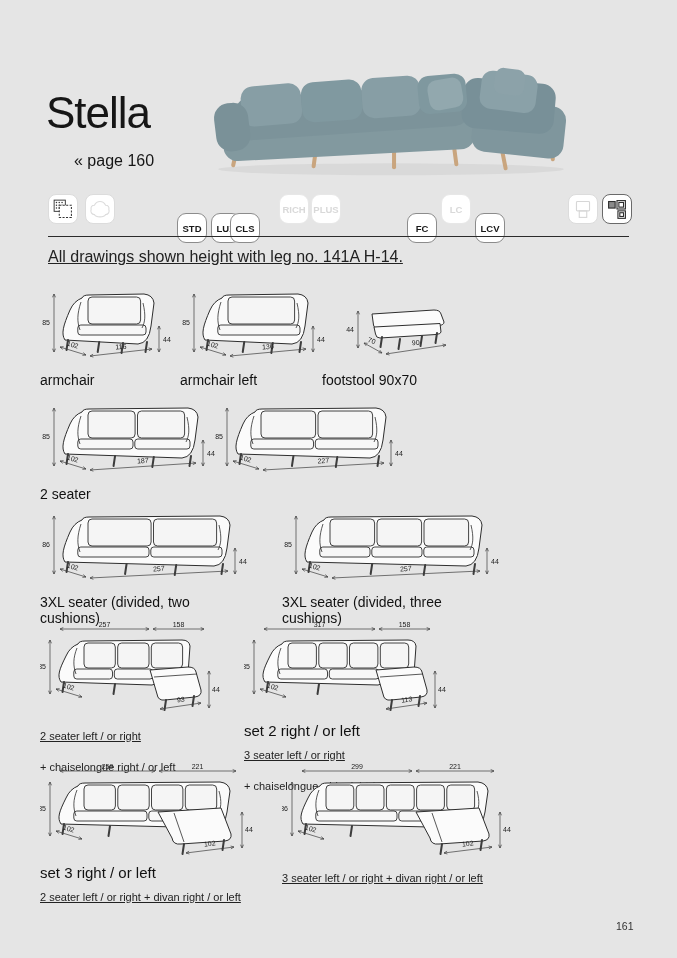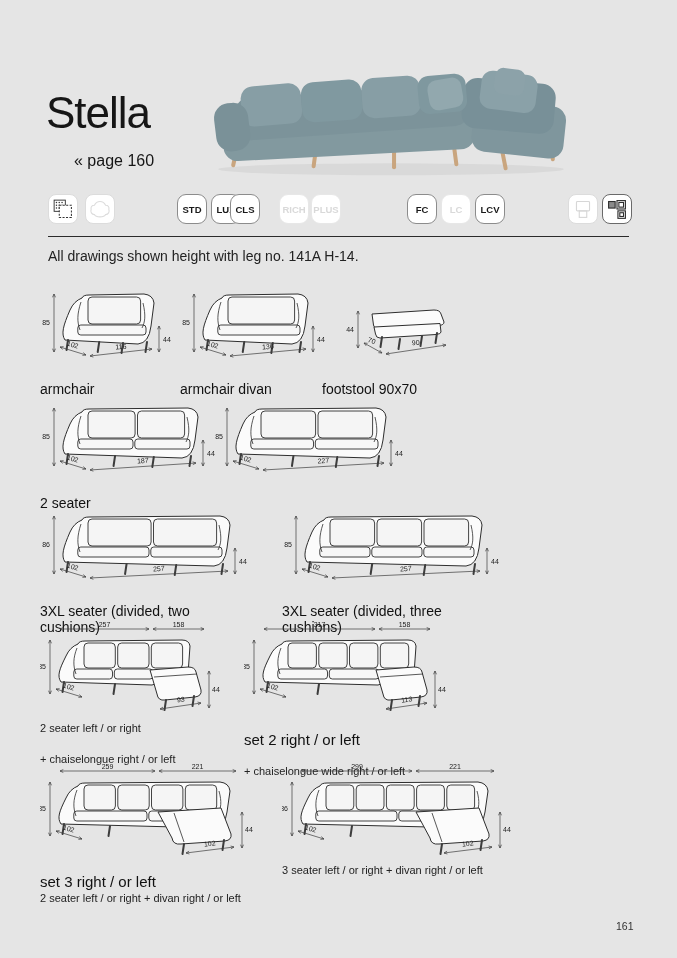--- a/index.html
+++ b/index.html
@@ -7,32 +7,32 @@
   .page{position:relative;width:677px;height:958px;background:#e5e5e5;overflow:hidden;}
   .title{position:absolute;left:46px;top:88px;font-size:44px;font-weight:400;letter-spacing:-1px;color:#161616;}
   .pageref{position:absolute;left:74px;top:152px;font-size:16px;color:#161616;}
   .hero{position:absolute;left:195px;top:46px;width:382px;height:134px;}
   .hero svg{display:block;width:100%;height:100%;}
   .ibtn{position:absolute;top:194px;width:30px;height:30px;border:1px solid #dcdcdc;border-radius:8px;
         background:#fff;display:flex;align-items:center;justify-content:center;box-sizing:border-box;}
   .ibtn.darkborder{border-color:#6a6a6a;}
   .badge{position:absolute;top:194px;width:30px;height:30px;border-radius:9px;background:#fff;
          display:flex;align-items:center;justify-content:center;font-size:9.5px;font-weight:bold;box-sizing:border-box;}
-  .badge.on{border:1.2px solid #8c8c8c;color:#191919;}
+  .badge.on{border:1.2px solid #8c8c8c;color:#191919;margin-top:19px;}
   .badge.off{border:1.2px solid #e7e7e7;color:#d9d9d9;}
   .rule{position:absolute;left:48px;right:48px;top:236px;border-top:1.6px solid #2b2b2b;}
-  .note{position:absolute;left:48px;top:248px;font-size:14px;color:#222;}
+  .note{position:absolute;left:48px;top:248px;font-size:16px;color:#222;text-decoration:underline;}
   .card{position:absolute;}
   .drawing{width:100%;}
   .drawing svg{display:block;width:100%;}
   svg text{font-family:"Liberation Sans",sans-serif;}
-  .card-title{font-size:14px;color:#111;margin-top:11px;}
+  .card-title{font-size:14px;color:#111;margin-top:2px;}
   .card-title.big{font-size:15px;}
   .card-sub{font-size:11px;color:#222;margin-top:16px;line-height:1.35;}
-  .card-sub.first{margin-top:1px;}
+  .card-sub.first{margin-top:9px;text-decoration:underline;}
   .pagenum{position:absolute;left:616px;top:920px;font-size:10.5px;color:#333;}
   
   .c0{left:40px;top:284px;width:140px}
   .c1{left:180px;top:284px;width:150px}
   .c2{left:322px;top:284px;width:140px}
   .c3{left:40px;top:398px;width:175px}
   .c4{left:213px;top:398px;width:190px}
   .c5{left:40px;top:506px;width:210px}
   .c6{left:282px;top:506px;width:220px}
   .c7{left:40px;top:620px;width:200px}
@@ -216,21 +216,21 @@
           <g stroke="#3c3c3c" stroke-width="0.7" fill="none">
             <line x1="50" y1="72" x2="126" y2="65"></line>
             <line x1="50" y1="72" x2="53.4" y2="73.2"></line>
             <line x1="50" y1="72" x2="53.1" y2="70.2"></line>
             <line x1="126" y1="65" x2="122.6" y2="63.8"></line>
             <line x1="126" y1="65" x2="122.9" y2="66.8"></line>
           </g>
           <text x="88" y="65" font-size="7" fill="#1c1c1c" text-anchor="middle" transform="rotate(-4 88 65)">136</text>
         </svg>
       </div>
-    <div class="card-title">armchair divan</div>
+    <div class="card-title">armchair left</div>
   </div>
   <div class="card c2">
     <div class="drawing">
         <svg viewBox="0 0 140 86" width="100%">
           <path d="M 50 30 L 112 26 Q 118 26 119 30 L 122 38 Q 122 41 117 41.5 L 58 45 Q 52 45 51.5 41 Z" fill="#fbfbfb" stroke="#2e2e2e" stroke-width="1"></path>
           <path d="M 52 43 L 118 39.5 L 119 48 Q 119 50 114 50.5 L 58 54 Q 54 54 53.5 50 Z" fill="#fbfbfb" stroke="#2e2e2e" stroke-width="1"></path>
           <path d="M 60 53 L 58.5 63" stroke="#3d3d3d" stroke-width="2" stroke-linecap="round" fill="none"></path>
           <path d="M 115 49 L 113.5 59" stroke="#3d3d3d" stroke-width="2" stroke-linecap="round" fill="none"></path>
           <path d="M 78 55 L 76.5 65" stroke="#3d3d3d" stroke-width="2" stroke-linecap="round" fill="none"></path>
           <path d="M 100 52 L 98.5 62" stroke="#3d3d3d" stroke-width="2" stroke-linecap="round" fill="none"></path>
@@ -593,20 +593,21 @@
             <line x1="142" y1="89" x2="183" y2="83"></line>
             <line x1="142" y1="89" x2="145.5" y2="90.0"></line>
             <line x1="142" y1="89" x2="145.0" y2="87.1"></line>
             <line x1="183" y1="83" x2="179.5" y2="82.0"></line>
             <line x1="183" y1="83" x2="180.0" y2="84.9"></line>
           </g>
           <text x="163" y="82" font-size="7" fill="#1c1c1c" text-anchor="middle" transform="rotate(-8 163 82)">113</text>
         </svg>
       </div>
     <div class="card-title big">set 2 right / or left</div>
+    <div class="card-sub first">3 seater left / or right</div>
     <div class="card-sub">+ chaiselongue wide right / or left</div>
   </div>
   <div class="card c9">
     <div class="drawing">
         <svg viewBox="0 0 225 100" width="100%">
           <path d="M 38 24 Q 30 27 26 36 C 19 50 17 56 21 62 L 174 66 Q 185 65 187 50 L 190 29 Q 189 21 180 20 L 45 21 Q 39 21 38 24 Z" fill="#fbfbfb" stroke="#2e2e2e" stroke-width="1"></path>
           <rect x="44.0" y="23" width="31.4" height="25" rx="4" fill="#f5f5f5" stroke="#2e2e2e" stroke-width="0.9"></rect>
           <rect x="77.8" y="23" width="31.4" height="25" rx="4" fill="#f5f5f5" stroke="#2e2e2e" stroke-width="0.9"></rect>
           <rect x="111.5" y="23" width="31.4" height="25" rx="4" fill="#f5f5f5" stroke="#2e2e2e" stroke-width="0.9"></rect>
           <rect x="145.3" y="23" width="31.4" height="25" rx="4" fill="#f5f5f5" stroke="#2e2e2e" stroke-width="0.9"></rect>

